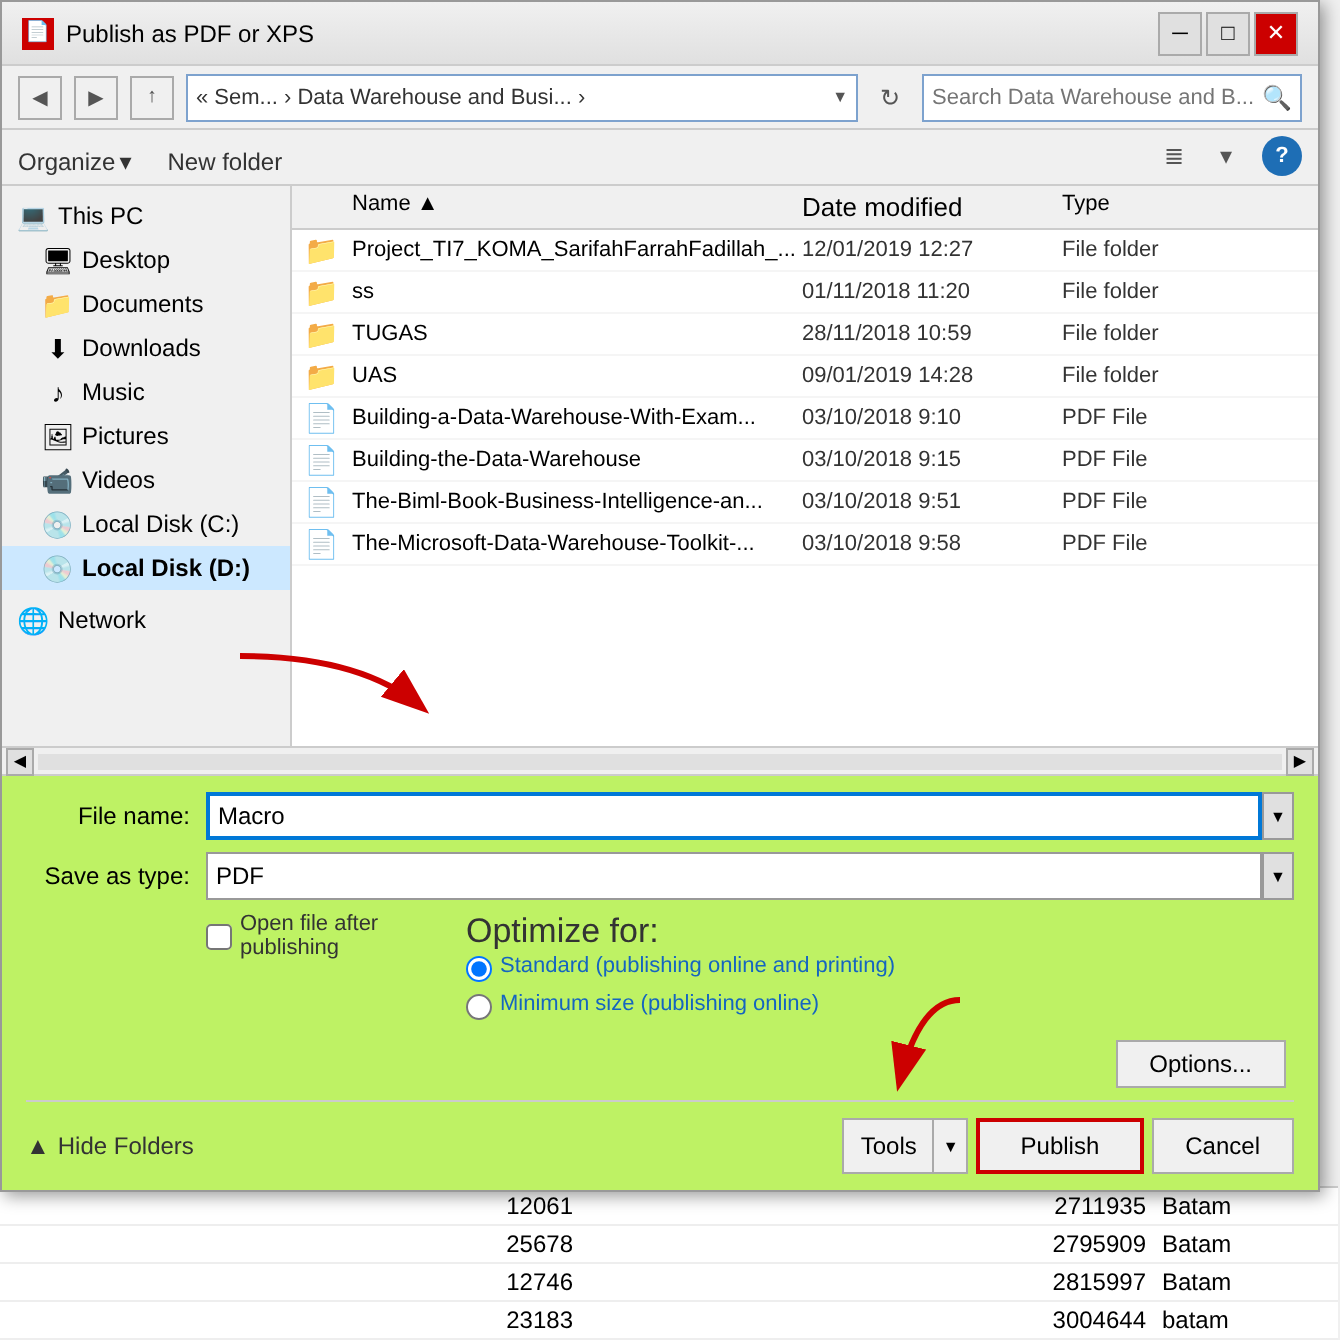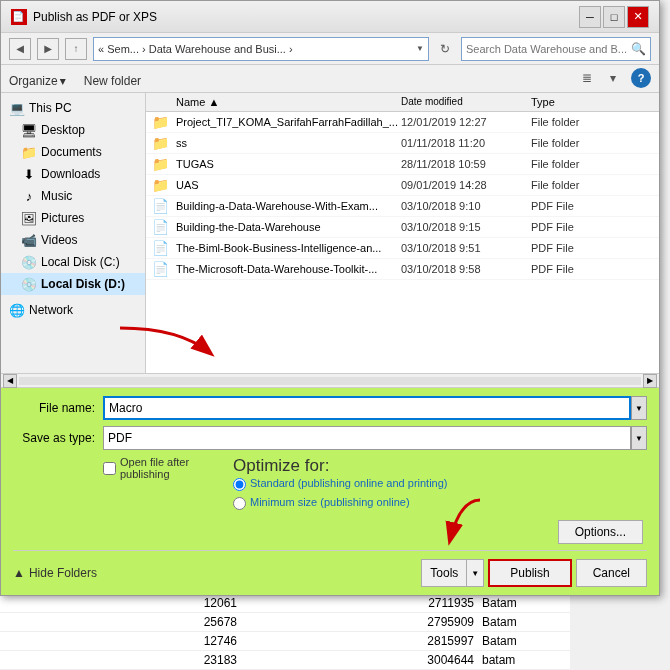--- a/index.html
+++ b/index.html
@@ -191,21 +191,21 @@
       background: white;
     }
     .file-list-header {
       display: flex;
       background: #f0f0f0;
       border-bottom: 1px solid #ccc;
       padding: 3px 0;
       position: sticky; top: 0;
     }
     .col-name { width: 255px; padding-left: 30px; font-weight: normal; font-size: 11px; }
-    .col-date { width: 130px; font-size: 10px; }
+    .col-date { width: 130px; font-size: 13px; }
     .col-type { flex: 1; font-size: 11px; }
 
     .file-row {
       display: flex;
       align-items: center;
       padding: 2px 0;
       cursor: pointer;
       border-bottom: 1px solid #f5f5f5;
     }
     .file-icon {
@@ -371,21 +371,21 @@
       background: #f0f0f0;
       border: 1px solid #aaa;
       cursor: pointer;
       font-size: 12px;
     }
 
     
     .bg-table {
       position: absolute;
       bottom: 0; left: 0;
-      width: 570px;
+      width: 669px;
       background: white;
       border-top: 1px solid #ccc;
       font-size: 12px;
       margin-top: 26px;
     }
     .bg-table-row {
       display: flex;
       border-bottom: 1px solid #eee;
       padding: 2px 8px;
     }

